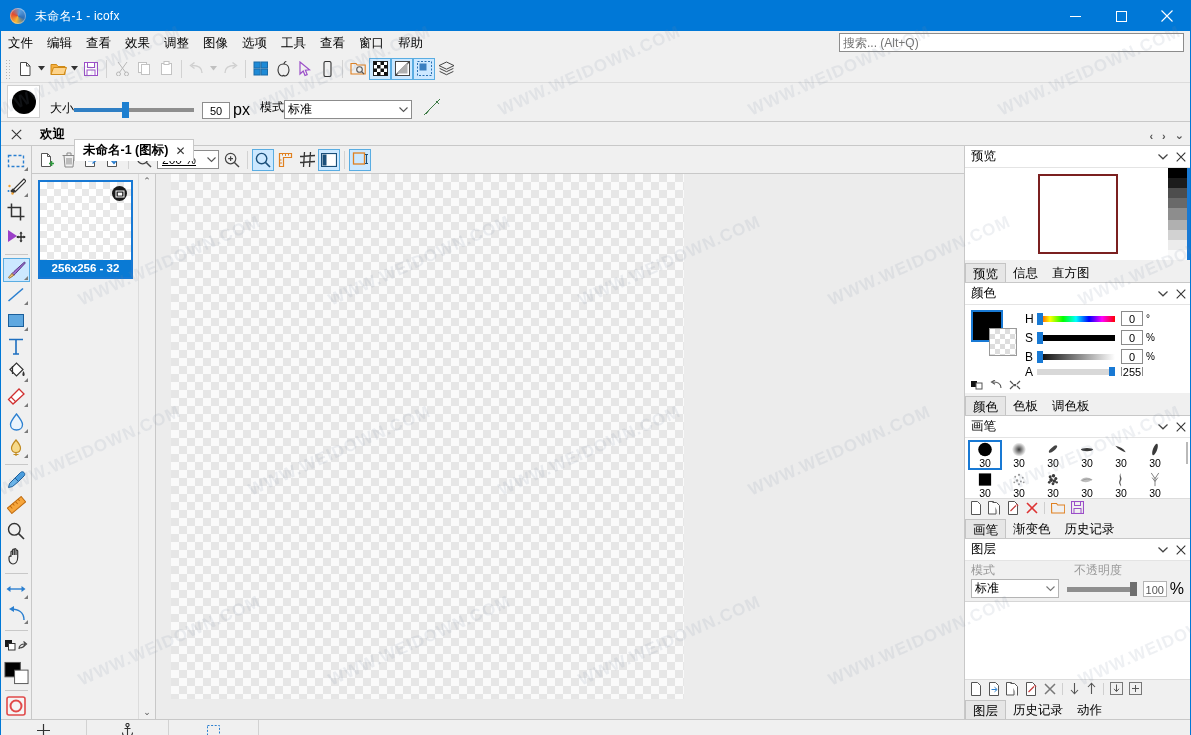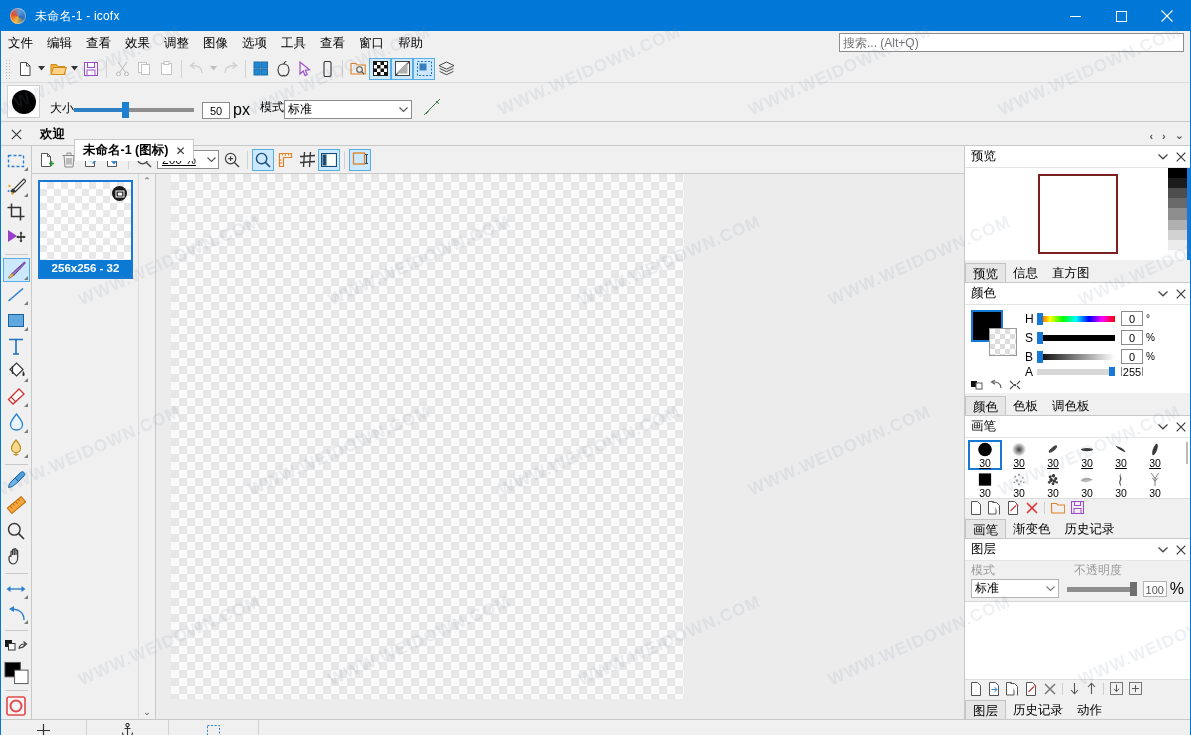--- a/index.html
+++ b/index.html
@@ -161,21 +161,21 @@
   .bar-s{background:linear-gradient(to right,#000,#000);}
   .bar-b{background:linear-gradient(to right,#000,#fff);}
   .hsb-num{width:22px;height:15px;border:1px solid #8c8c8c;background:#fff;font-size:11px;
            text-align:center;line-height:15px;margin-left:6px;box-sizing:border-box;}
   .hsb-unit{font-size:10px;margin-left:3px;width:8px;}
   .mini-icons{clear:both;display:flex;align-items:center;gap:7px;padding-top:1px;height:12px;overflow:hidden;}
 
   .brush-body{background:#fff;height:60px;position:relative;overflow:hidden;}
   .brush-grid{display:grid;grid-template-columns:repeat(6,34px);padding:2px 0 0 3px;}
   .brush-cell{width:34px;height:30px;display:flex;flex-direction:column;align-items:center;
-              justify-content:flex-start;box-sizing:border-box;border:2px solid transparent;text-decoration:underline;}
+              justify-content:flex-start;box-sizing:border-box;border:2px solid transparent;}
   .brush-cell.on{border-color:#1879d4;}
   .brush-cell .num{font-size:10.5px;line-height:10px;}
   .brush-scroll{position:absolute;right:2px;top:4px;width:2px;height:22px;background:#b9b9b9;}
   .tinybar{height:17px;display:flex;align-items:center;gap:6px;padding-left:5px;background:#f0f0f0;
            border-top:1px solid #dcdcdc;}
 
   .layer-ctrl{background:#f0f0f0;padding:1px 6px 3px 6px;}
   .lc-labels{display:flex;font-size:12px;color:#9a9a9a;}
   .lc-row{display:flex;align-items:center;}
   .lc-select{width:95px;height:19px;border:1px solid #b4b4b4;background:#fff;color:#000;

